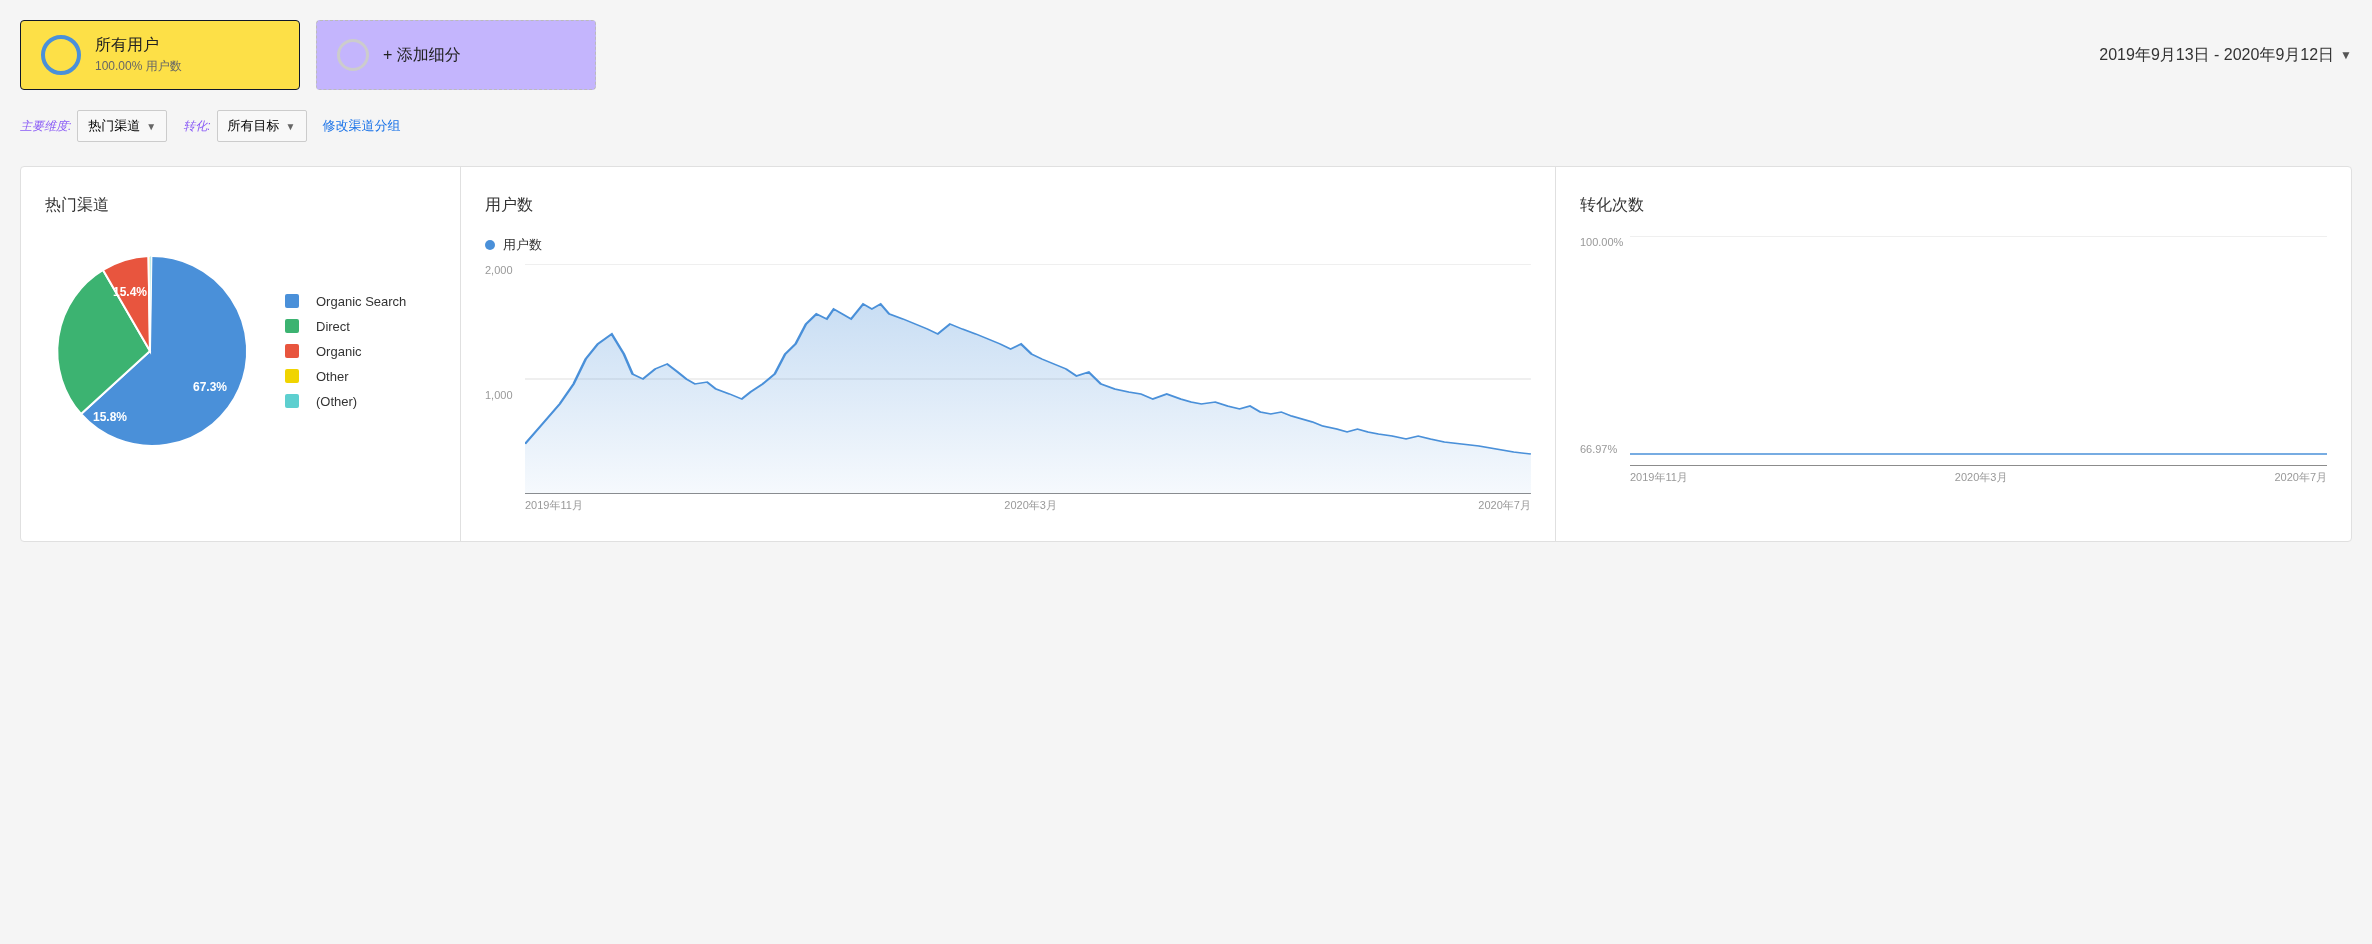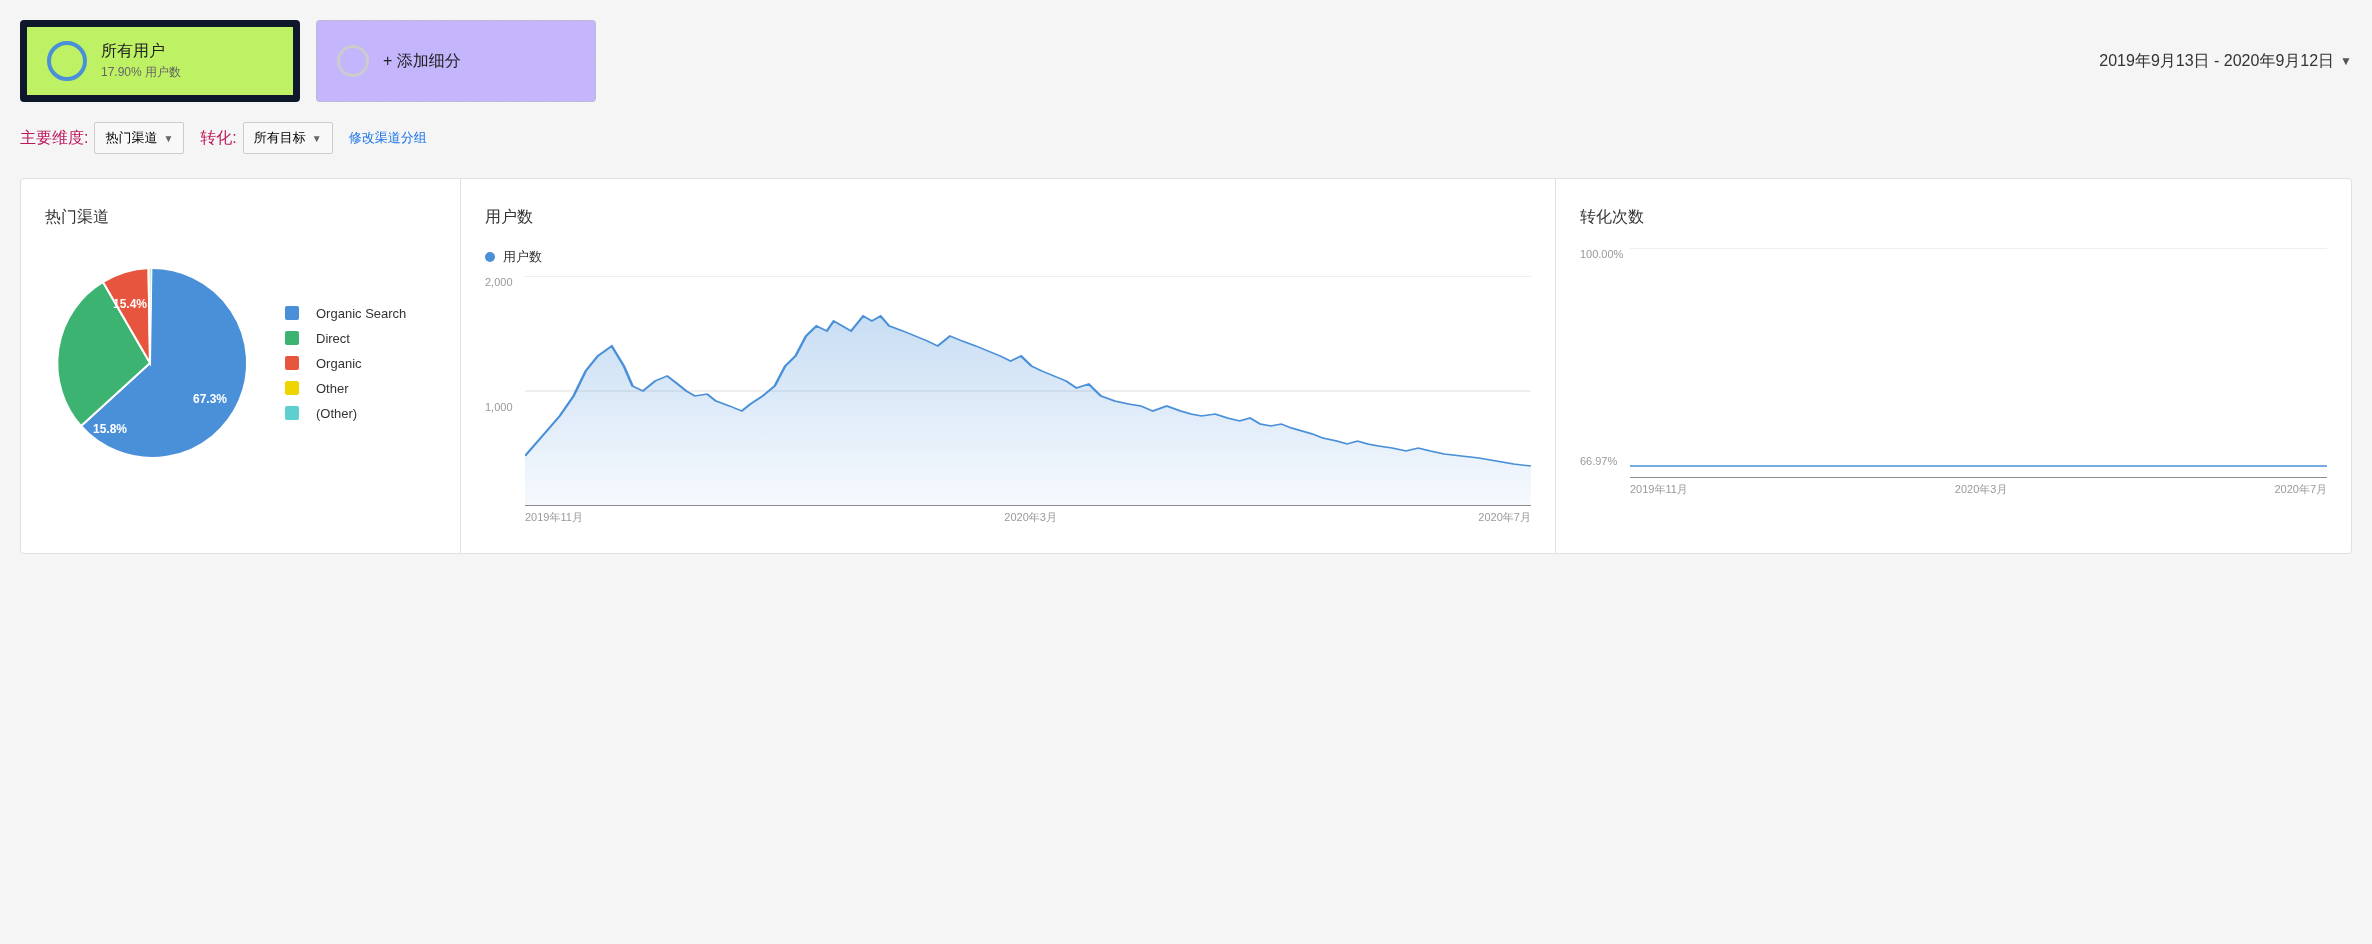--- a/index.html
+++ b/index.html
@@ -8,22 +8,22 @@
 
     
     .segment-row {
       display: flex;
       align-items: center;
       justify-content: space-between;
       margin-bottom: 20px;
     }
     .segment-left { display: flex; gap: 16px; flex: 1; }
     .segment-card {
-      background: #bef264;
-      border: 7px solid #0f172a;
+      background: #fde047;
+      border: 1px solid #0f172a;
       border-radius: 4px;
       padding: 14px 20px;
       display: flex;
       align-items: center;
       gap: 14px;
       min-width: 280px;
     }
     .segment-card.dashed {
       border: 1px dashed #bbb;
       background: #c4b5fd;
@@ -54,21 +54,21 @@
     }
     .date-range .arrow { color: #555; font-size: 12px; }
 
     
     .controls-row {
       display: flex;
       align-items: center;
       gap: 16px;
       margin-bottom: 24px;
     }
-    .controls-label { font-size: 16px; color: #be185d; }
+    .controls-label { font-size: 12px; color: #8b5cf6; font-style: italic; }
     .dropdown-btn {
       background: #f8f8f8;
       border: 1px solid #ccc;
       border-radius: 2px;
       padding: 6px 10px;
       font-size: 13px;
       cursor: pointer;
       display: flex; align-items: center; gap: 6px;
     }
     .dropdown-btn .caret { font-size: 10px; color: #666; }
@@ -117,21 +117,21 @@
 
 <div class="page">
 
   <div class="segment-row">
     <div class="segment-left">
 
       <div class="segment-card">
         <div class="segment-icon-circle"></div>
         <div>
           <div class="segment-label">所有用户</div>
-          <div class="segment-sub">17.90% 用户数</div>
+          <div class="segment-sub">100.00% 用户数</div>
         </div>
       </div>
 
       <div class="segment-card dashed">
         <div class="segment-icon-circle-empty"></div>
         <div class="segment-label">+ 添加细分</div>
       </div>
     </div>
 
     <div class="date-range">

